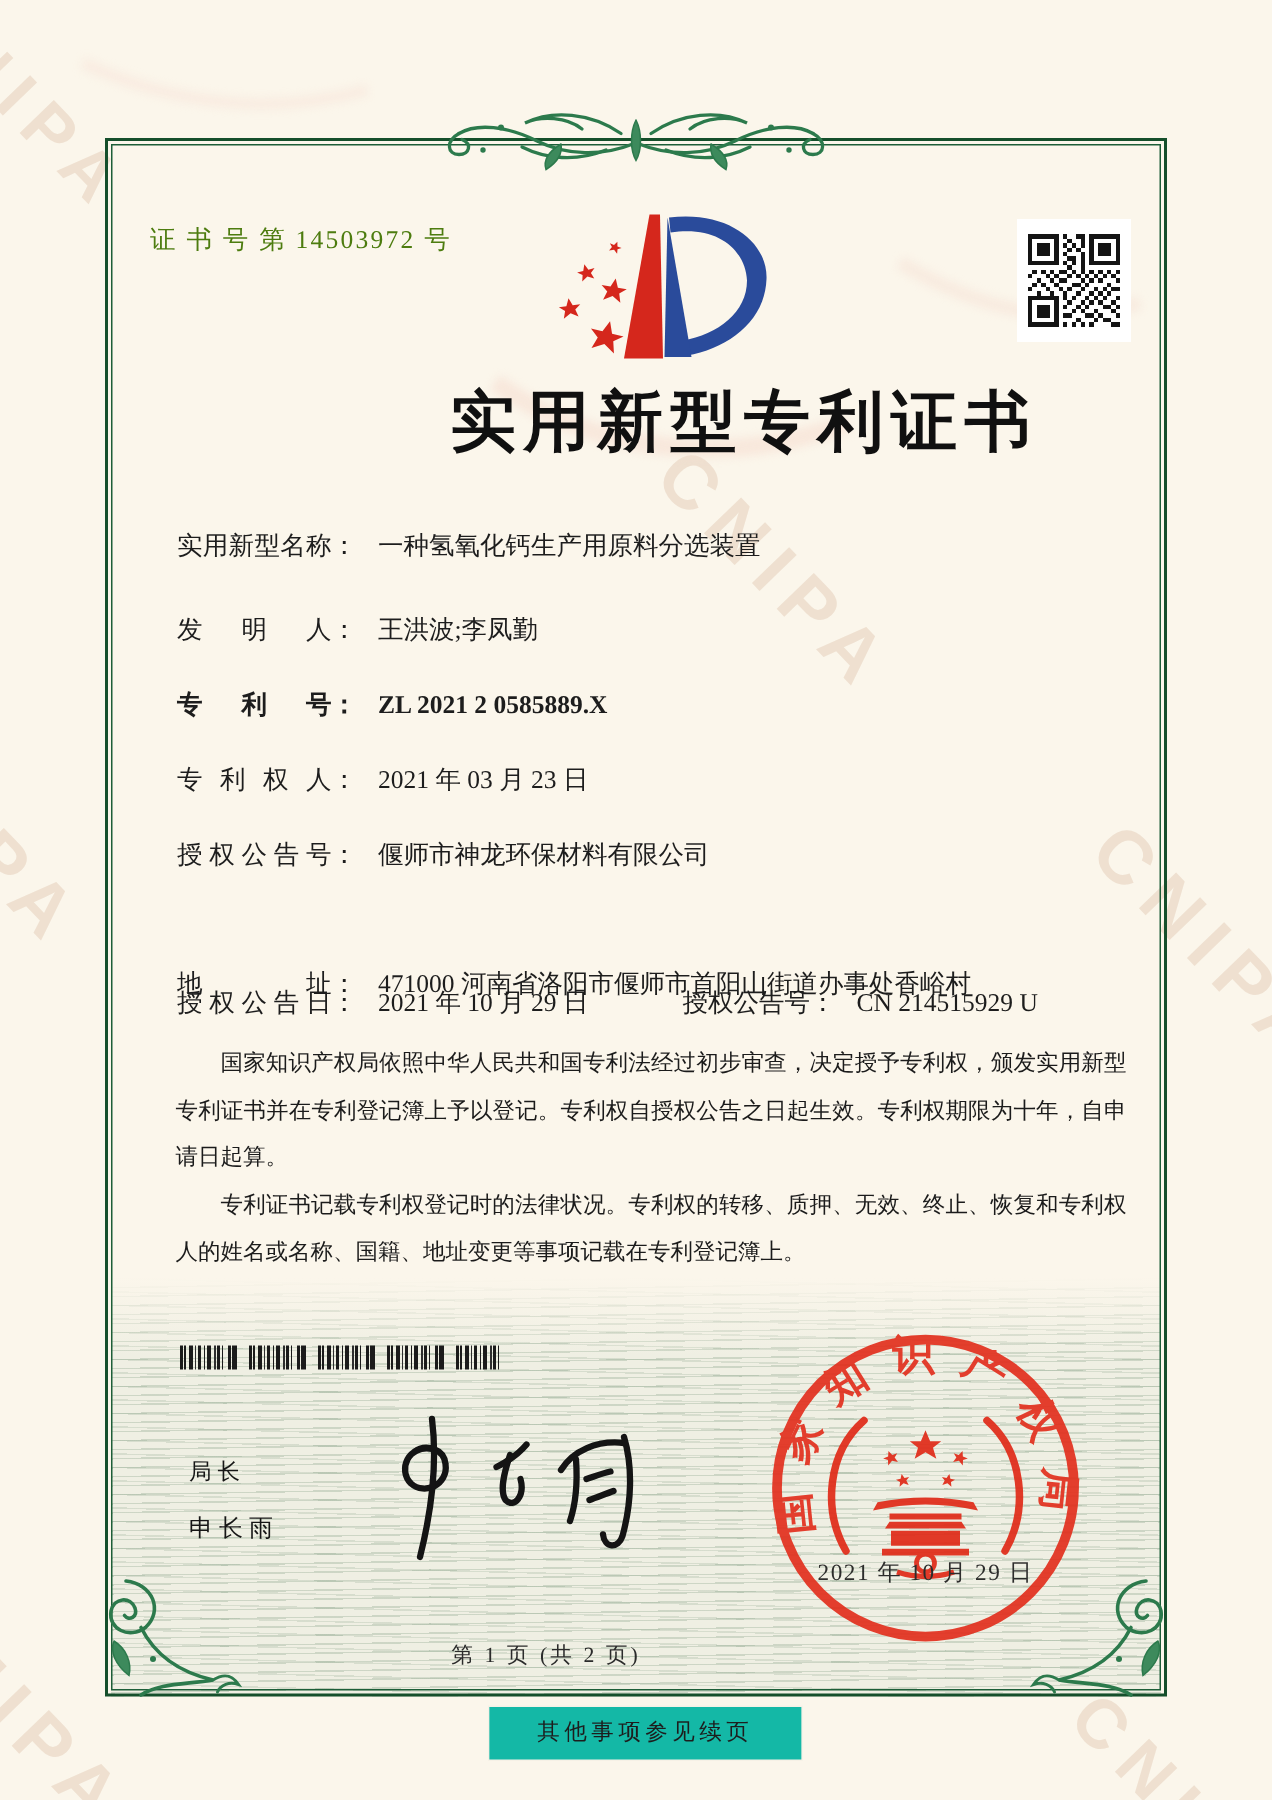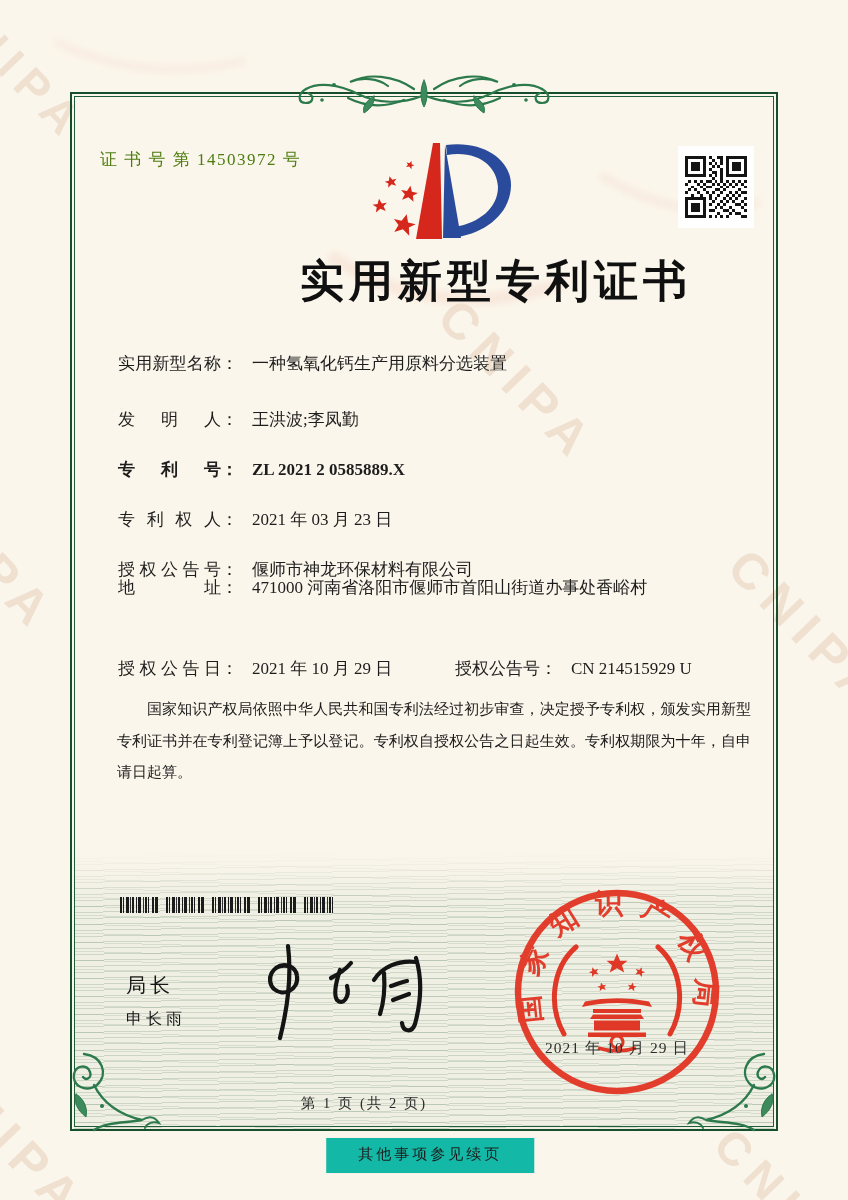--- a/index.html
+++ b/index.html
@@ -43,21 +43,21 @@
 
   .barcode{position:absolute;left:120px;top:897px;width:214px;height:16px;background-size:46px 100%;
     background-image:repeating-linear-gradient(90deg,
       #1b1b1b 0 2px,rgba(0,0,0,0) 2px 3px,#1b1b1b 3px 4px,rgba(0,0,0,0) 4px 6px,
       #1b1b1b 6px 9px,rgba(0,0,0,0) 9px 10px,#2e2e2e 10px 11px,rgba(0,0,0,0) 11px 12px,
       #1b1b1b 12px 14px,rgba(0,0,0,0) 14px 16px,#1b1b1b 16px 17px,rgba(0,0,0,0) 17px 18px,
       #1b1b1b 18px 21px,rgba(0,0,0,0) 21px 23px,#2e2e2e 23px 24px,rgba(0,0,0,0) 24px 25px,
       #1b1b1b 25px 27px,rgba(0,0,0,0) 27px 28px,#1b1b1b 28px 29px,rgba(0,0,0,0) 29px 32px,
       #1b1b1b 32px 34px,rgba(0,0,0,0) 34px 35px,#1b1b1b 35px 38px,rgba(0,0,0,0) 38px 46px);}
 
-  .director-label{position:absolute;left:126px;top:972px;font-size:20px;letter-spacing:4px;color:#161616;}
+  .director-label{position:absolute;left:126px;top:972px;font-size:15px;letter-spacing:4px;color:#161616;}
   .director-name{position:absolute;left:126px;top:1009px;font-size:16px;letter-spacing:4px;color:#161616;}
 
   .page-info{position:absolute;left:0;top:1094px;width:728px;text-align:center;
              font-size:14.5px;letter-spacing:2px;color:#2b2b2b;}
   .footer-note{position:absolute;left:50%;top:1138px;transform:translateX(-47%);
                background:#14b8a6;padding:7px 32px 9px;font-size:15px;letter-spacing:3px;color:#1d1d1d;
                box-shadow:0 0 0 1px rgba(0,0,0,0.02);}
 
   .seal-arc{font-size:28px;font-weight:bold;letter-spacing:16px;
             font-family:"Liberation Serif","DejaVu Serif",serif;}
@@ -182,31 +182,32 @@
     </div>
     <div class="row" style="top:458px;font-weight:bold;">
       <span class="lab">专利号</span><span class="col">：</span><span class="val">ZL 2021 2 0585889.X</span>
     </div>
     <div class="row" style="top:508px;">
       <span class="lab">专利权人</span><span class="col">：</span><span class="val">2021 年 03 月 23 日</span>
     </div>
     <div class="row" style="top:558px;">
       <span class="lab">授权公告号</span><span class="col">：</span><span class="val">偃师市神龙环保材料有限公司</span>
     </div>
-    <div class="row" style="top:576px;">
+    <div class="row" style="top:644px;">
       <span class="lab">地址</span><span class="col">：</span><span class="val">471000 河南省洛阳市偃师市首阳山街道办事处香峪村</span>
     </div>
     <div class="row" style="top:657px;">
       <span class="lab">授权公告日</span><span class="col">：</span><span class="val">2021 年 10 月 29 日</span>
       <span class="grant-no"><span>授权公告号</span><span>：</span><span class="val">CN 214515929 U</span></span>
     </div>
   </div>
 
   <div class="paras">
     <p>国家知识产权局依照中华人民共和国专利法经过初步审查，决定授予专利权，颁发实用新型专利证书并在专利登记簿上予以登记。专利权自授权公告之日起生效。专利权期限为十年，自申请日起算。</p>
+    <p>专利证书记载专利权登记时的法律状况。专利权的转移、质押、无效、终止、恢复和专利权人的姓名或名称、国籍、地址变更等事项记载在专利登记簿上。</p>
   </div>
 
   <div class="barcode"></div>
 
   <div class="director-label">局长</div>
   <div class="director-name">申长雨</div>
 
   <svg style="position:absolute;left:236px;top:936px;" width="230" height="115" viewBox="0 0 230 115">
     <g stroke="#141414" fill="none" stroke-width="4.2" stroke-linecap="round" stroke-linejoin="round">
       <path d="M52,30 C36,27 29,44 38,53 C47,61 63,54 61,40 C60,30 48,26 40,32"></path>

